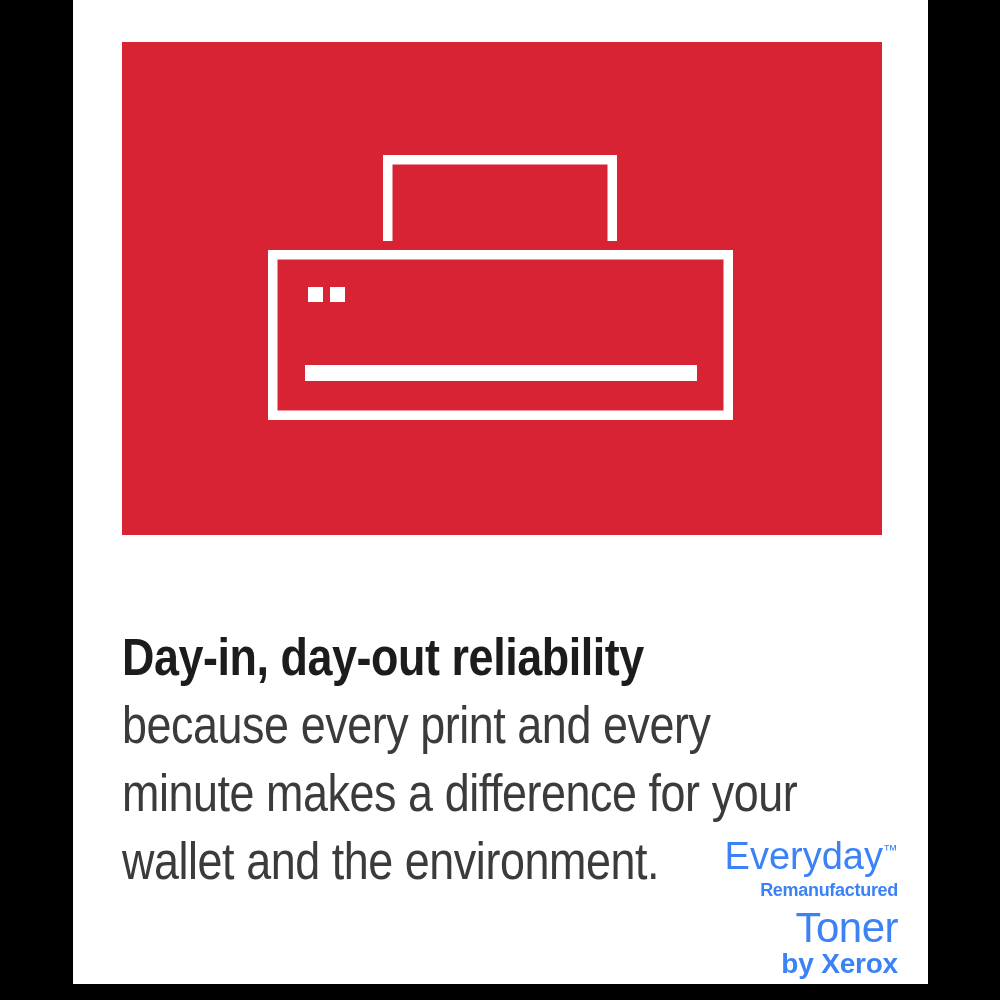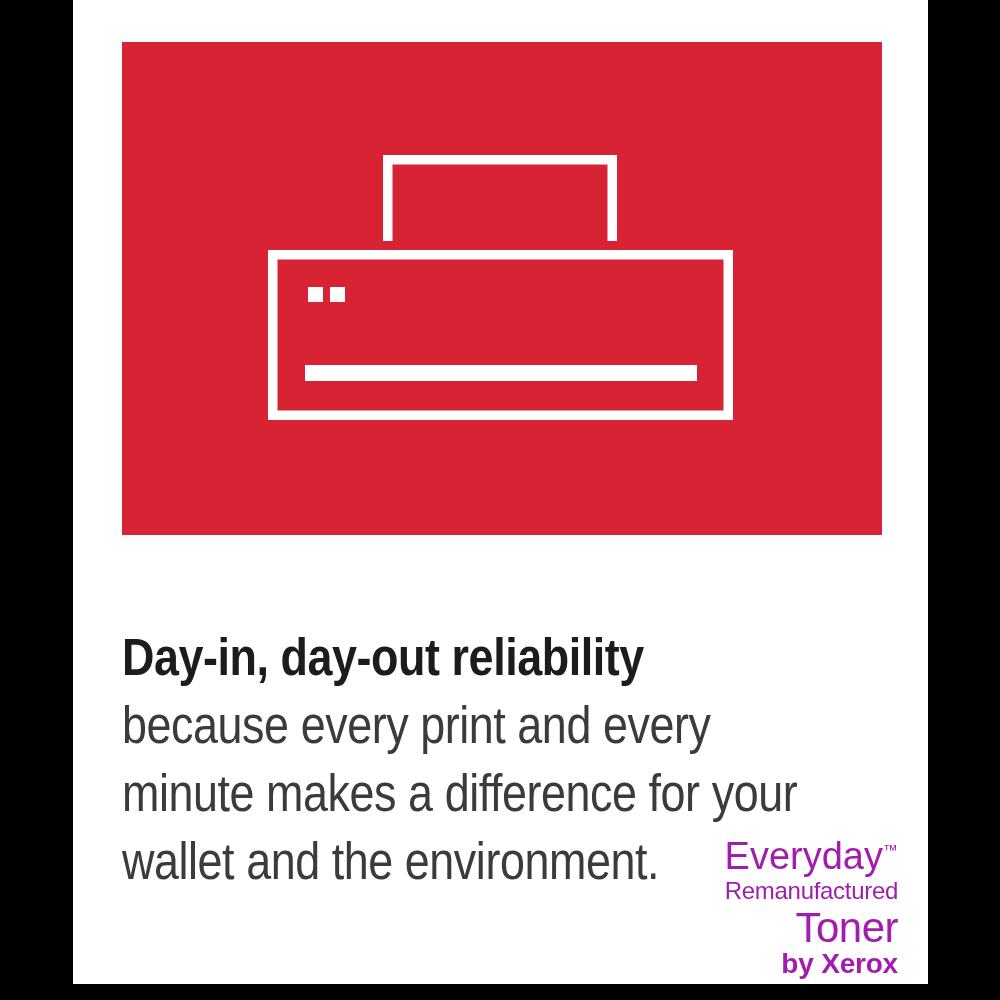--- a/index.html
+++ b/index.html
@@ -74,40 +74,40 @@
     color: #1c1c1c;
   }
 
   
   .brand-lockup {
     position: absolute;
     right: 30px;   
     top: 836px;
     width: 320px;
     text-align: right;
-    color: #a21caf;
+    color: #3b82f6;
     font-family: "Liberation Sans", "DejaVu Sans", sans-serif;
   }
   .brand-lockup .bl-line { display: block; white-space: nowrap; }
   .bl-everyday {
     font-size: 38px;
     line-height: 40px;
     font-weight: 400;
     letter-spacing: 0px;
   }
   .bl-tm {
     font-size: 15px;
     vertical-align: super;
     line-height: 0;
     letter-spacing: 0;
   }
   .bl-remanufactured {
-    font-size: 24px;
+    font-size: 18px;
     line-height: 29px;
-    font-weight: 400;
+    font-weight: 700;
     letter-spacing: -0.3px;
   }
   .bl-toner {
     font-size: 42px;
     line-height: 45px;
     font-weight: 400;
     letter-spacing: -0.5px;
   }
   .bl-byxerox {
     font-size: 28px;

